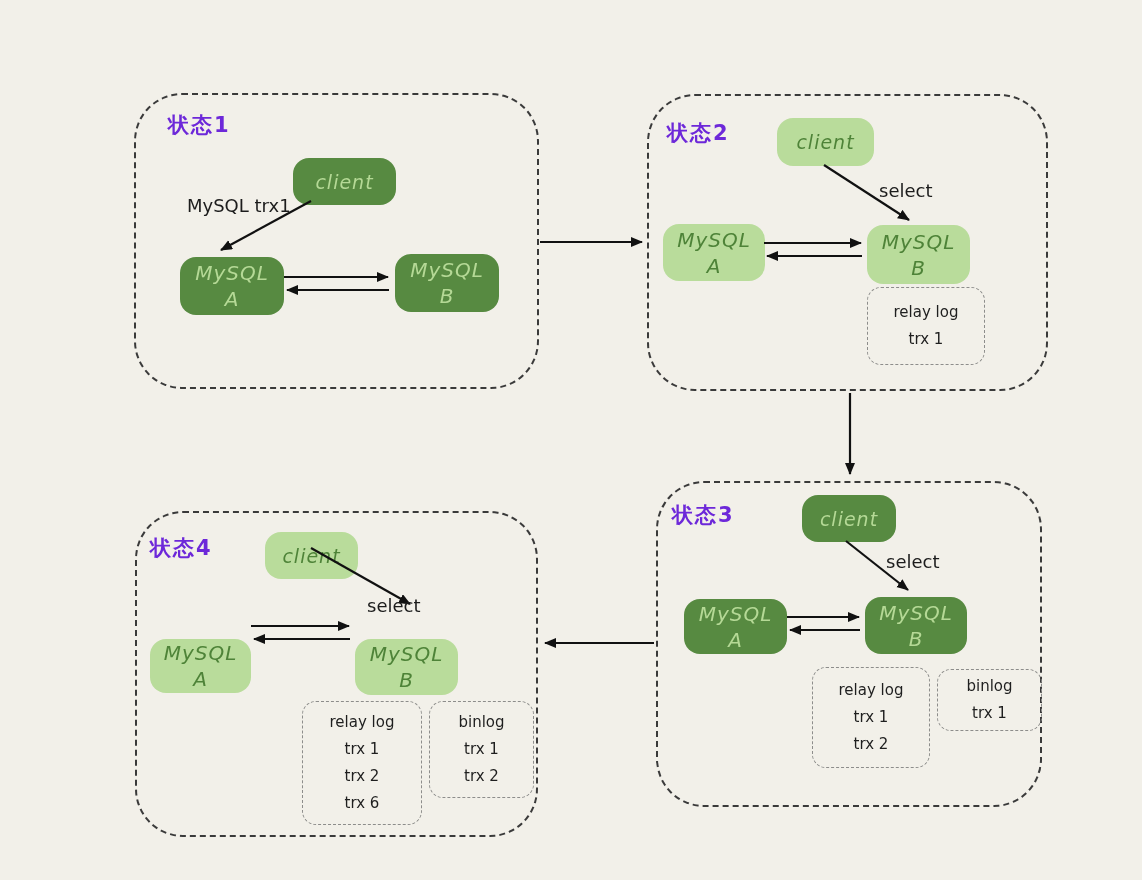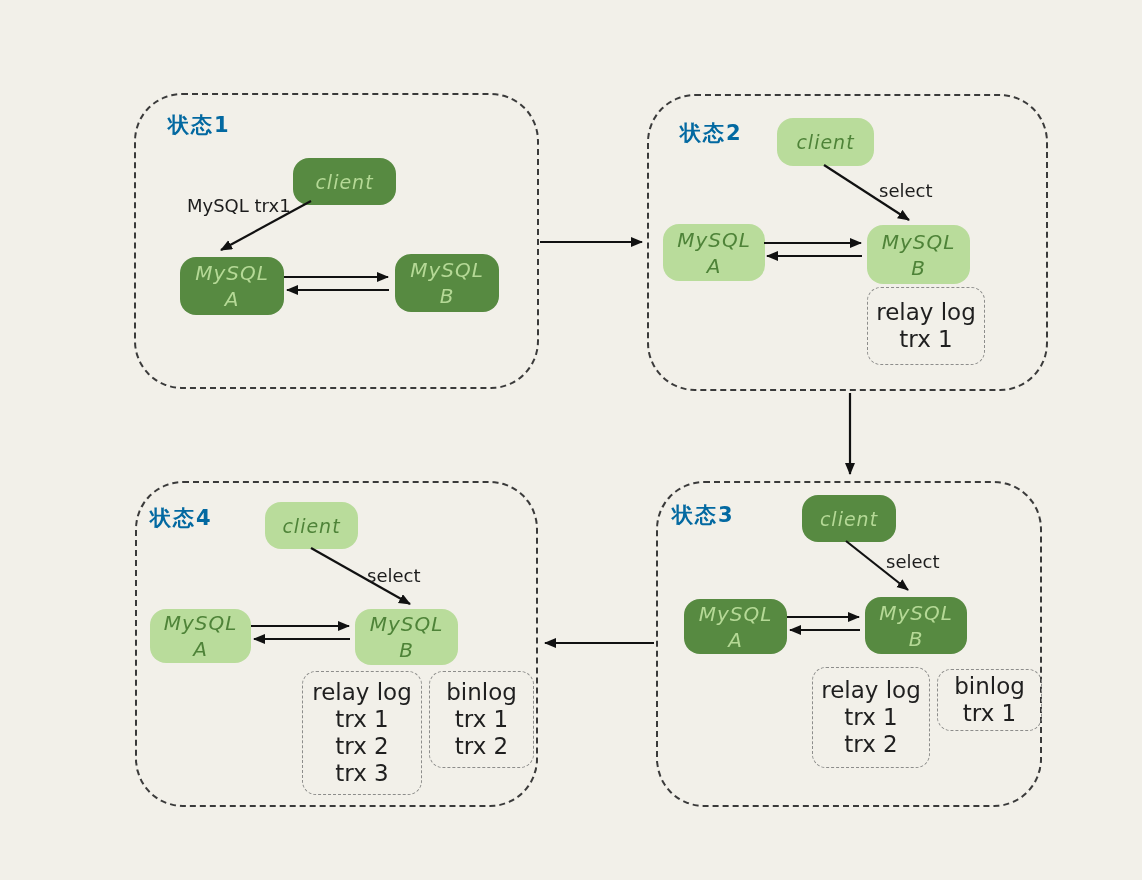--- a/index.html
+++ b/index.html
@@ -5,40 +5,40 @@
   html,body{margin:0;padding:0;background:#f2f0e9;}
   .canvas{
     position:relative;width:1142px;height:880px;background:#f2f0e9;
     font-family:"DejaVu Sans","Liberation Sans",sans-serif;overflow:hidden;
   }
   .arrows{position:absolute;left:0;top:0;width:1142px;height:880px;pointer-events:none;z-index:5;}
   .frame{
     position:absolute;border:2.5px dashed #3a3a3a;border-radius:48px;box-sizing:border-box;
   }
   .state-title{
-    position:absolute;font-weight:bold;font-size:21px;color:#0369a1;letter-spacing:2px;
+    position:absolute;font-weight:bold;font-size:21px;color:#6d28d9;letter-spacing:2px;
     font-family:"DejaVu Sans","Liberation Sans",sans-serif;
   }
   .node{
     position:absolute;border-radius:16px;display:flex;flex-direction:column;
     align-items:center;justify-content:center;font-style:italic;letter-spacing:1px;
     box-sizing:border-box;line-height:26px;
   }
   .node.dark{background:#578a41;color:#b5d996;}
   .node.light{background:#b9dc9b;color:#4e8338;}
   .node .t1{font-size:20px;font-style:italic;}
   .node .t2{font-size:20px;}
   .client{font-size:19px;}
   .arrow-label{
     position:absolute;font-size:18px;color:#1c1c1c;white-space:nowrap;z-index:6;
   }
   .log-box{
     position:absolute;border:1.6px dashed #8d8d8b;border-radius:14px;box-sizing:border-box;
     display:flex;flex-direction:column;align-items:center;justify-content:center;
-    color:#1f1f1f;font-size:23px;line-height:27px;
+    color:#1f1f1f;font-size:15px;line-height:27px;
   }
   .log-box .entry{white-space:nowrap;}
 </style>
 </head>
 <body>
 
 <div class="canvas">
 
   <svg class="arrows" width="1142" height="880" viewBox="0 0 1142 880">
     <defs>
@@ -80,21 +80,21 @@
       <span class="t1">MySQL</span>
       <span class="t2">A</span>
     </div>
     <div class="node dark" style="left:259px;top:159px;width:104px;height:58px;">
       <span class="t1">MySQL</span>
       <span class="t2">B</span>
     </div>
   </div>
 
   <div class="frame" style="left:647px;top:94px;width:401px;height:297px;">
-    <div class="state-title" style="left:18px;top:23px;margin-left:13px;">状态2</div>
+    <div class="state-title" style="left:18px;top:23px;">状态2</div>
     <div class="node light client" style="left:128px;top:22px;width:97px;height:48px;">
       <span>client</span>
     </div>
     <div class="arrow-label" style="left:230px;top:84px;">select</div>
     <div class="node light" style="left:14px;top:128px;width:102px;height:57px;">
       <span class="t1">MySQL</span>
       <span class="t2">A</span>
     </div>
     <div class="node light" style="left:218px;top:129px;width:103px;height:59px;">
       <span class="t1">MySQL</span>
@@ -124,39 +124,39 @@
       <div class="entry">relay log</div>
       <div class="entry">trx 1</div>
       <div class="entry">trx 2</div>
     </div>
     <div class="log-box" style="left:279px;top:186px;width:105px;height:62px;">
       <div class="entry">binlog</div>
       <div class="entry">trx 1</div>
     </div>
   </div>
 
-  <div class="frame" style="left:135px;top:481px;width:403px;height:326px;">
+  <div class="frame" style="left:135px;top:511px;width:403px;height:326px;">
     <div class="state-title" style="left:13px;top:21px;">状态4</div>
     <div class="node light client" style="left:128px;top:19px;width:93px;height:47px;">
       <span>client</span>
     </div>
     <div class="arrow-label" style="left:230px;top:82px;">select</div>
     <div class="node light" style="left:13px;top:126px;width:101px;height:54px;">
       <span class="t1">MySQL</span>
       <span class="t2">A</span>
     </div>
     <div class="node light" style="left:218px;top:126px;width:103px;height:56px;">
       <span class="t1">MySQL</span>
       <span class="t2">B</span>
     </div>
     <div class="log-box" style="left:165px;top:188px;width:120px;height:124px;">
       <div class="entry">relay log</div>
       <div class="entry">trx 1</div>
       <div class="entry">trx 2</div>
-      <div class="entry">trx 3</div>
+      <div class="entry">trx 6</div>
     </div>
     <div class="log-box" style="left:292px;top:188px;width:105px;height:97px;">
       <div class="entry">binlog</div>
       <div class="entry">trx 1</div>
       <div class="entry">trx 2</div>
     </div>
   </div>
 
 </div>
 

